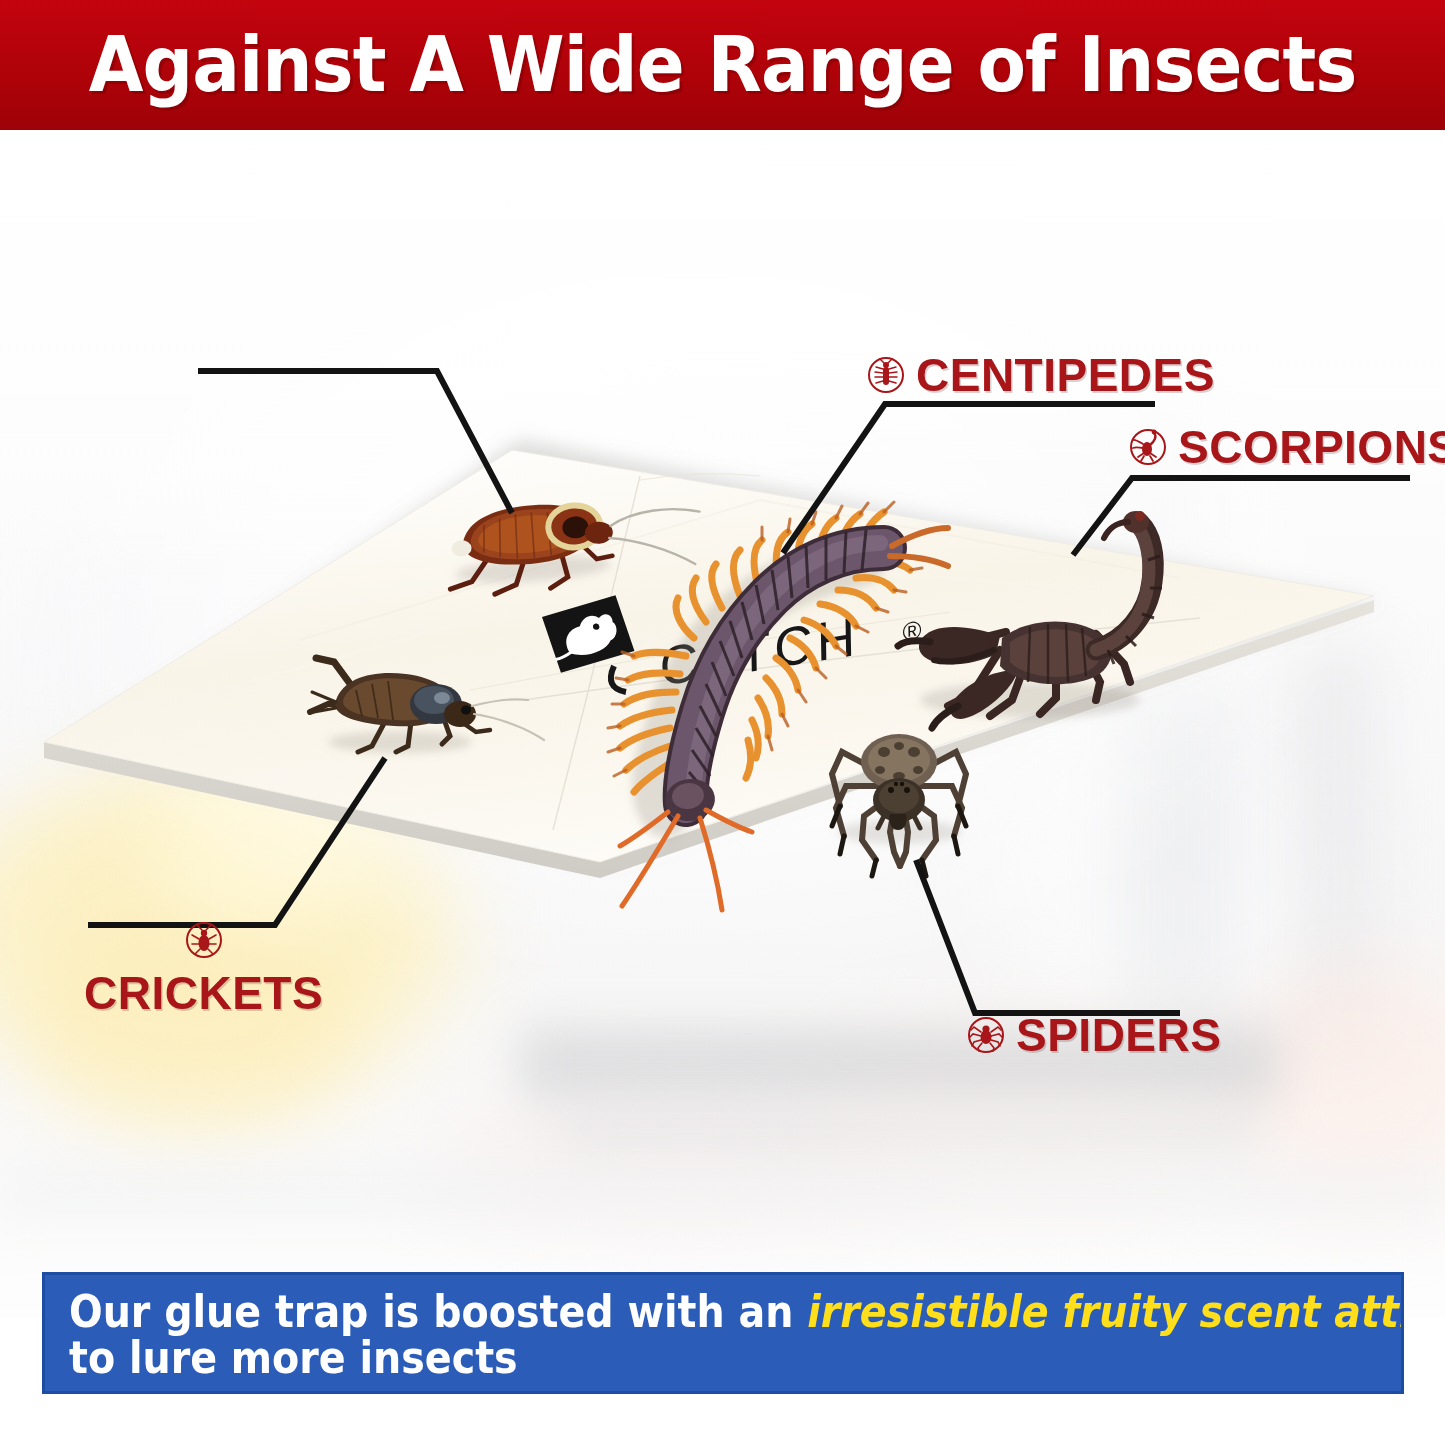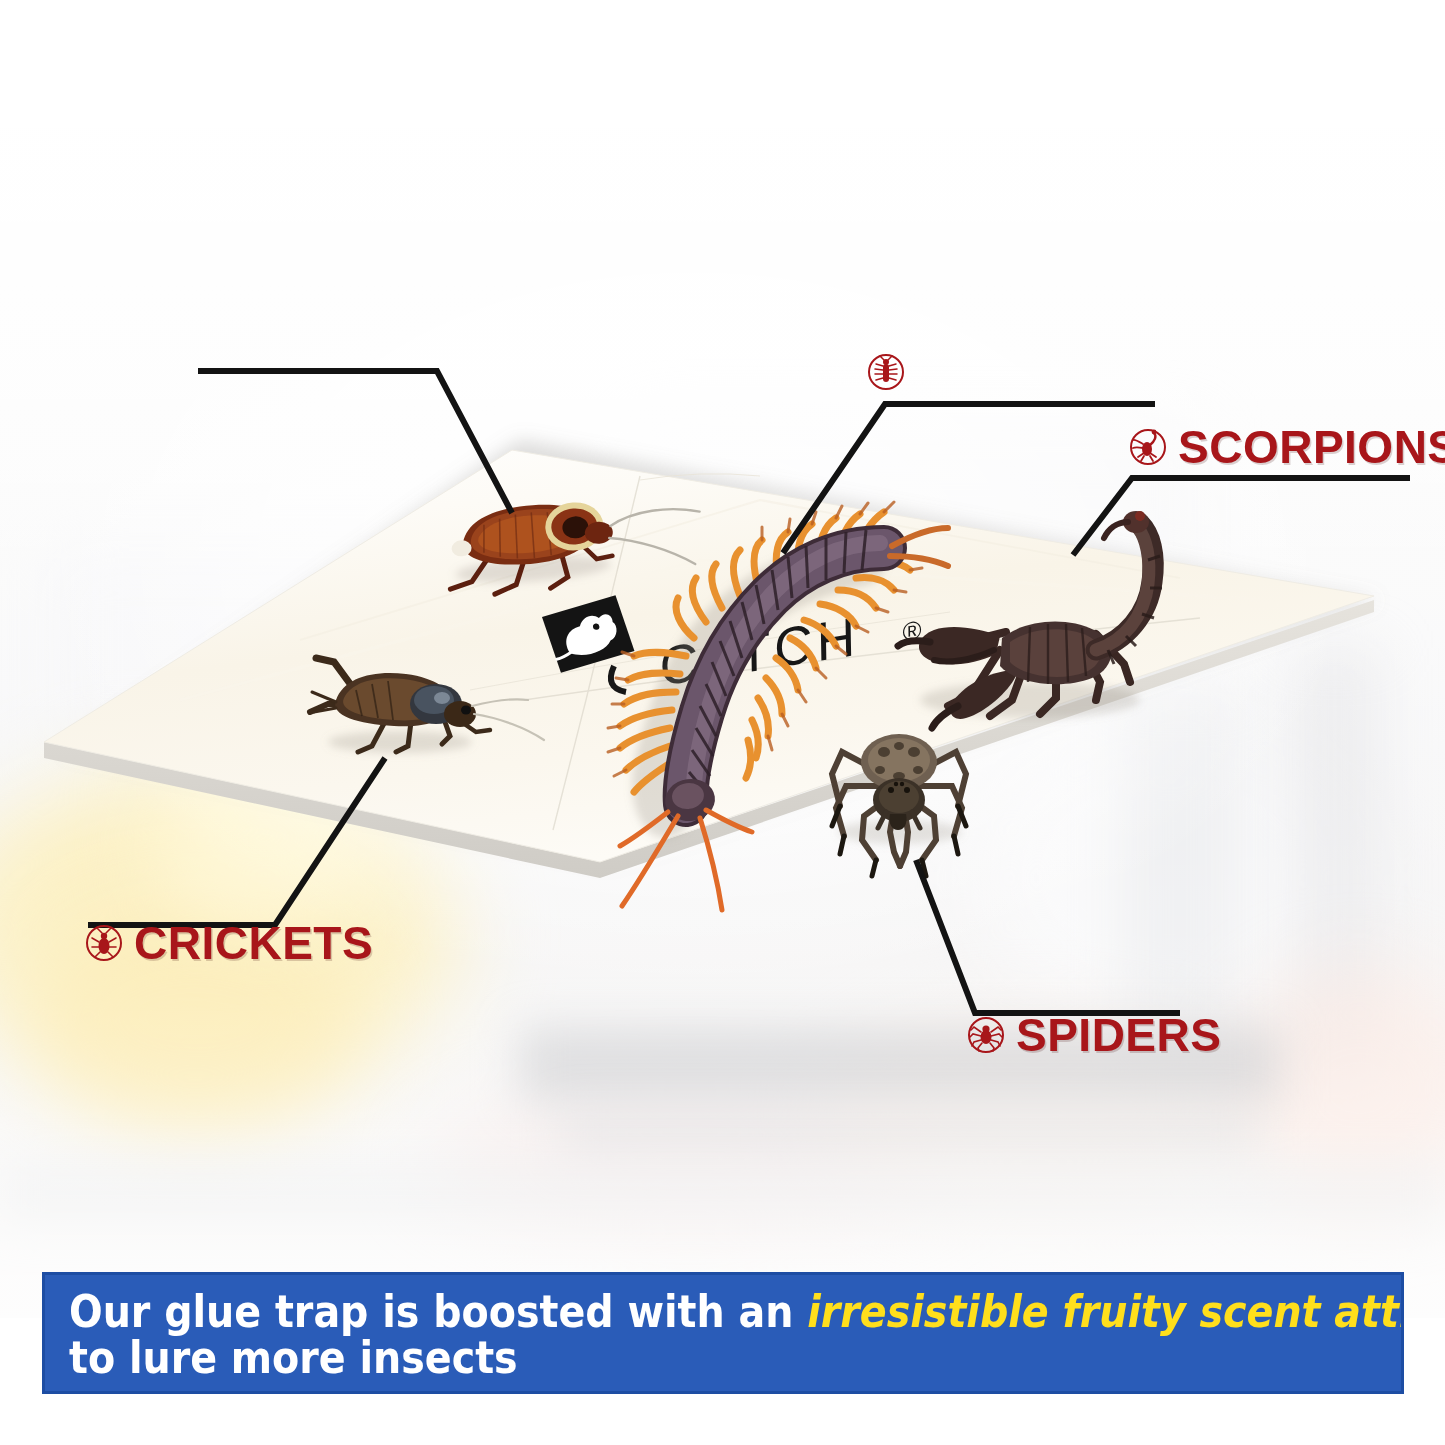--- a/index.html
+++ b/index.html
@@ -52,21 +52,21 @@
   
   .callout{position:absolute;display:flex;align-items:center;gap:10px;white-space:nowrap;}
   .callout .lbl{
      color:#a8161a;font-weight:bold;font-size:46px;line-height:1;
      font-family:"Liberation Sans",sans-serif;letter-spacing:.5px;
      text-shadow:1.5px 1.5px 0 rgba(60,0,0,.18);}
   .callout .ico{width:40px;height:40px;flex:0 0 40px;}
   #c-roaches{left:196px;top:318px;}
   #c-centipedes{left:866px;top:352px;}
   #c-scorpions{left:1128px;top:424px;}
-  #c-crickets{left:84px;top:920px;}
+  #c-crickets{left:84px;top:920px;flex-direction:column;}
   #c-spiders{left:966px;top:1012px;}
   .leaders{position:absolute;left:0;top:0;pointer-events:none;}
 
   
   .bottom-banner{position:absolute;left:42px;top:1272px;width:1362px;height:122px;
      background:#2a5cb8;border:3px solid #1d4da3;box-sizing:border-box;
      padding:14px 22px 10px 24px;overflow:hidden;}
   .bb-line{color:#ffffff;font-weight:bold;font-size:44px;line-height:1.05;
      font-family:"DejaVu Sans","Liberation Sans",sans-serif;transform:scaleX(.9);transform-origin:left center;
      white-space:nowrap;}
@@ -454,40 +454,44 @@
       <path d="M1155,404 L885,404 L783,553"></path>
 
       <path d="M1410,478 L1132,478 L1073,555"></path>
 
       <path d="M88,925 L275,925 L385,758"></path>
 
       <path d="M1180,1013 L975,1013 L916,860"></path>
     </g>
   </svg>
 
+  <div class="top-banner">
+    <h1>Against A Wide Range of Insects</h1>
+  </div>
 
 
   <div class="callout" id="c-centipedes">
     <svg class="ico" viewBox="0 0 40 40">
       <circle cx="20" cy="20" r="17" fill="none" stroke="#a8161a" stroke-width="2"></circle>
       <rect x="17" y="12" width="6" height="18" rx="3" fill="#a8161a"></rect>
       <circle cx="20" cy="10" r="3" fill="#a8161a"></circle>
       <g stroke="#a8161a" stroke-width="1.5" stroke-linecap="round">
         <path d="M17,14 L10,12"></path>
           <path d="M23,14 L30,12"></path>
         <path d="M17,18 L9,17"></path>
           <path d="M23,18 L31,17"></path>
         <path d="M17,22 L9,22"></path>
           <path d="M23,22 L31,22"></path>
         <path d="M17,26 L10,28"></path>
           <path d="M23,26 L30,28"></path>
         <path d="M18,8 L14,4"></path>
           <path d="M22,8 L26,4"></path>
       </g>
     </svg>
+    <span class="lbl">CENTIPEDES</span>
   </div>
 
   <div class="callout" id="c-scorpions">
     <svg class="ico" viewBox="0 0 40 40">
       <circle cx="20" cy="20" r="17" fill="none" stroke="#a8161a" stroke-width="2"></circle>
       <ellipse cx="19" cy="22" rx="5" ry="7" fill="#a8161a"></ellipse>
       <path d="M22,18 C27,14 29,9 26,6" stroke="#a8161a" stroke-width="2.4" fill="none" stroke-linecap="round"></path>
       <circle cx="26" cy="5" r="2.4" fill="#a8161a"></circle>
       <g stroke="#a8161a" stroke-width="1.8" stroke-linecap="round" fill="none">
         <path d="M15,17 C10,14 7,12 5,13"></path>

